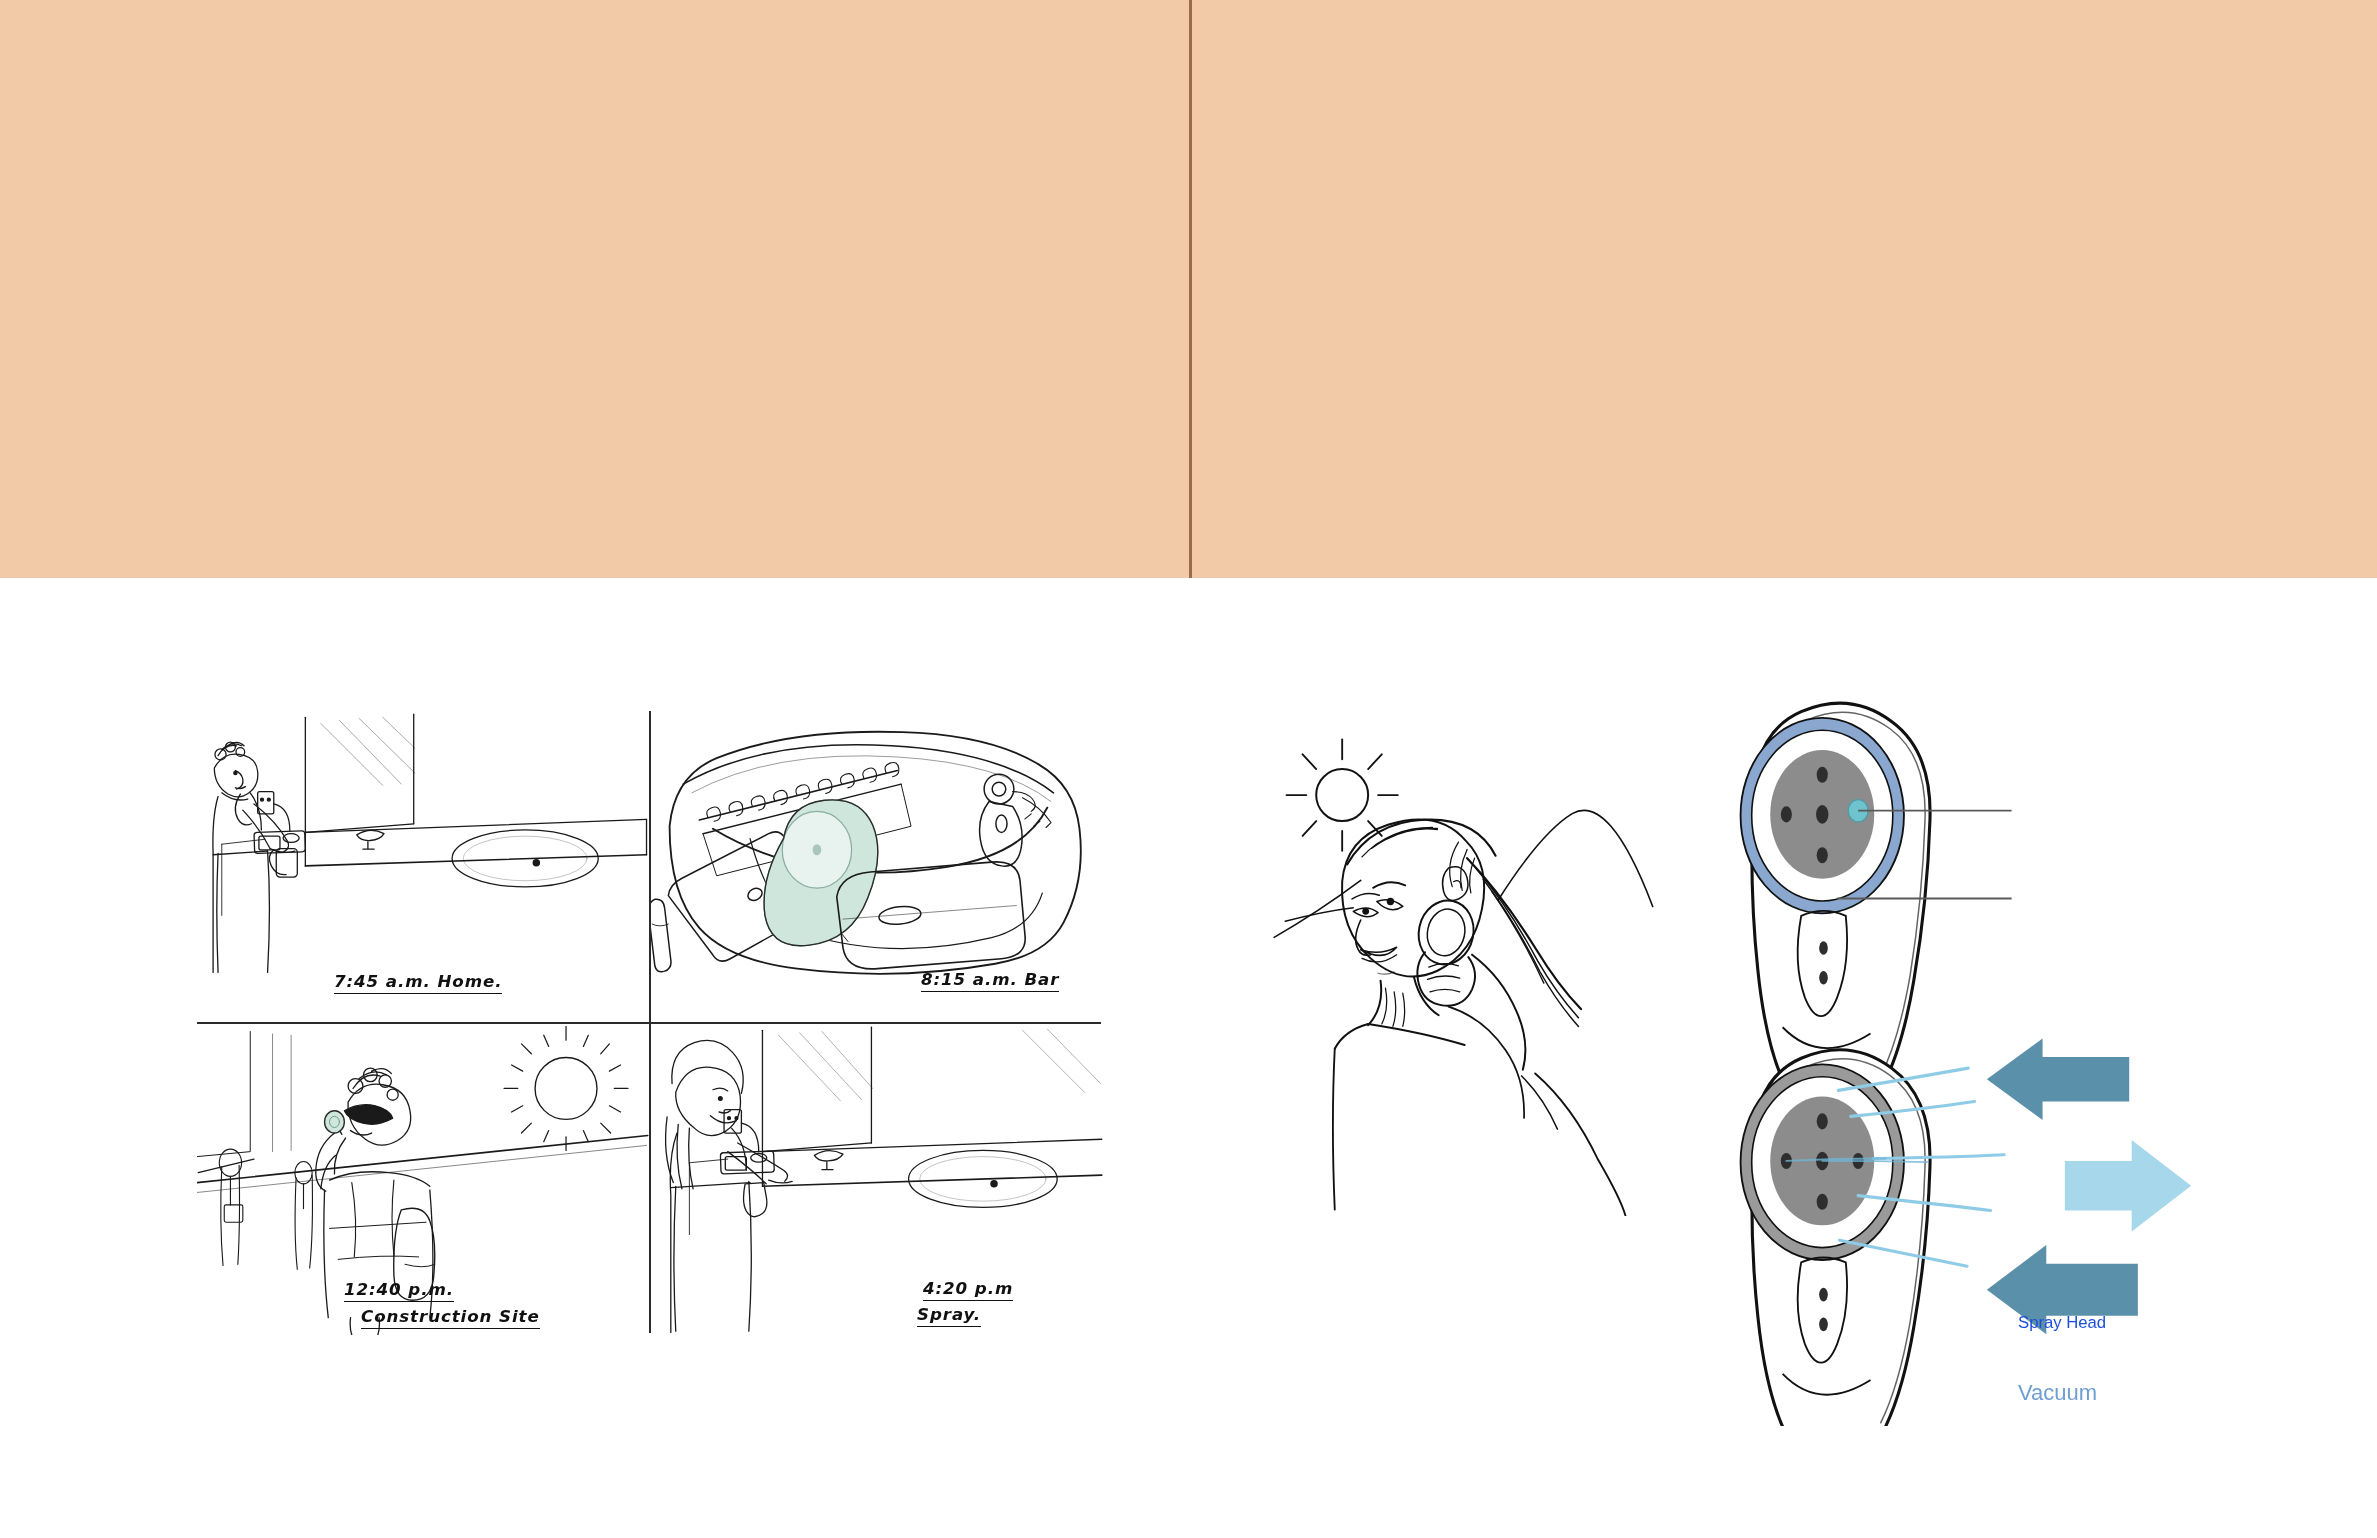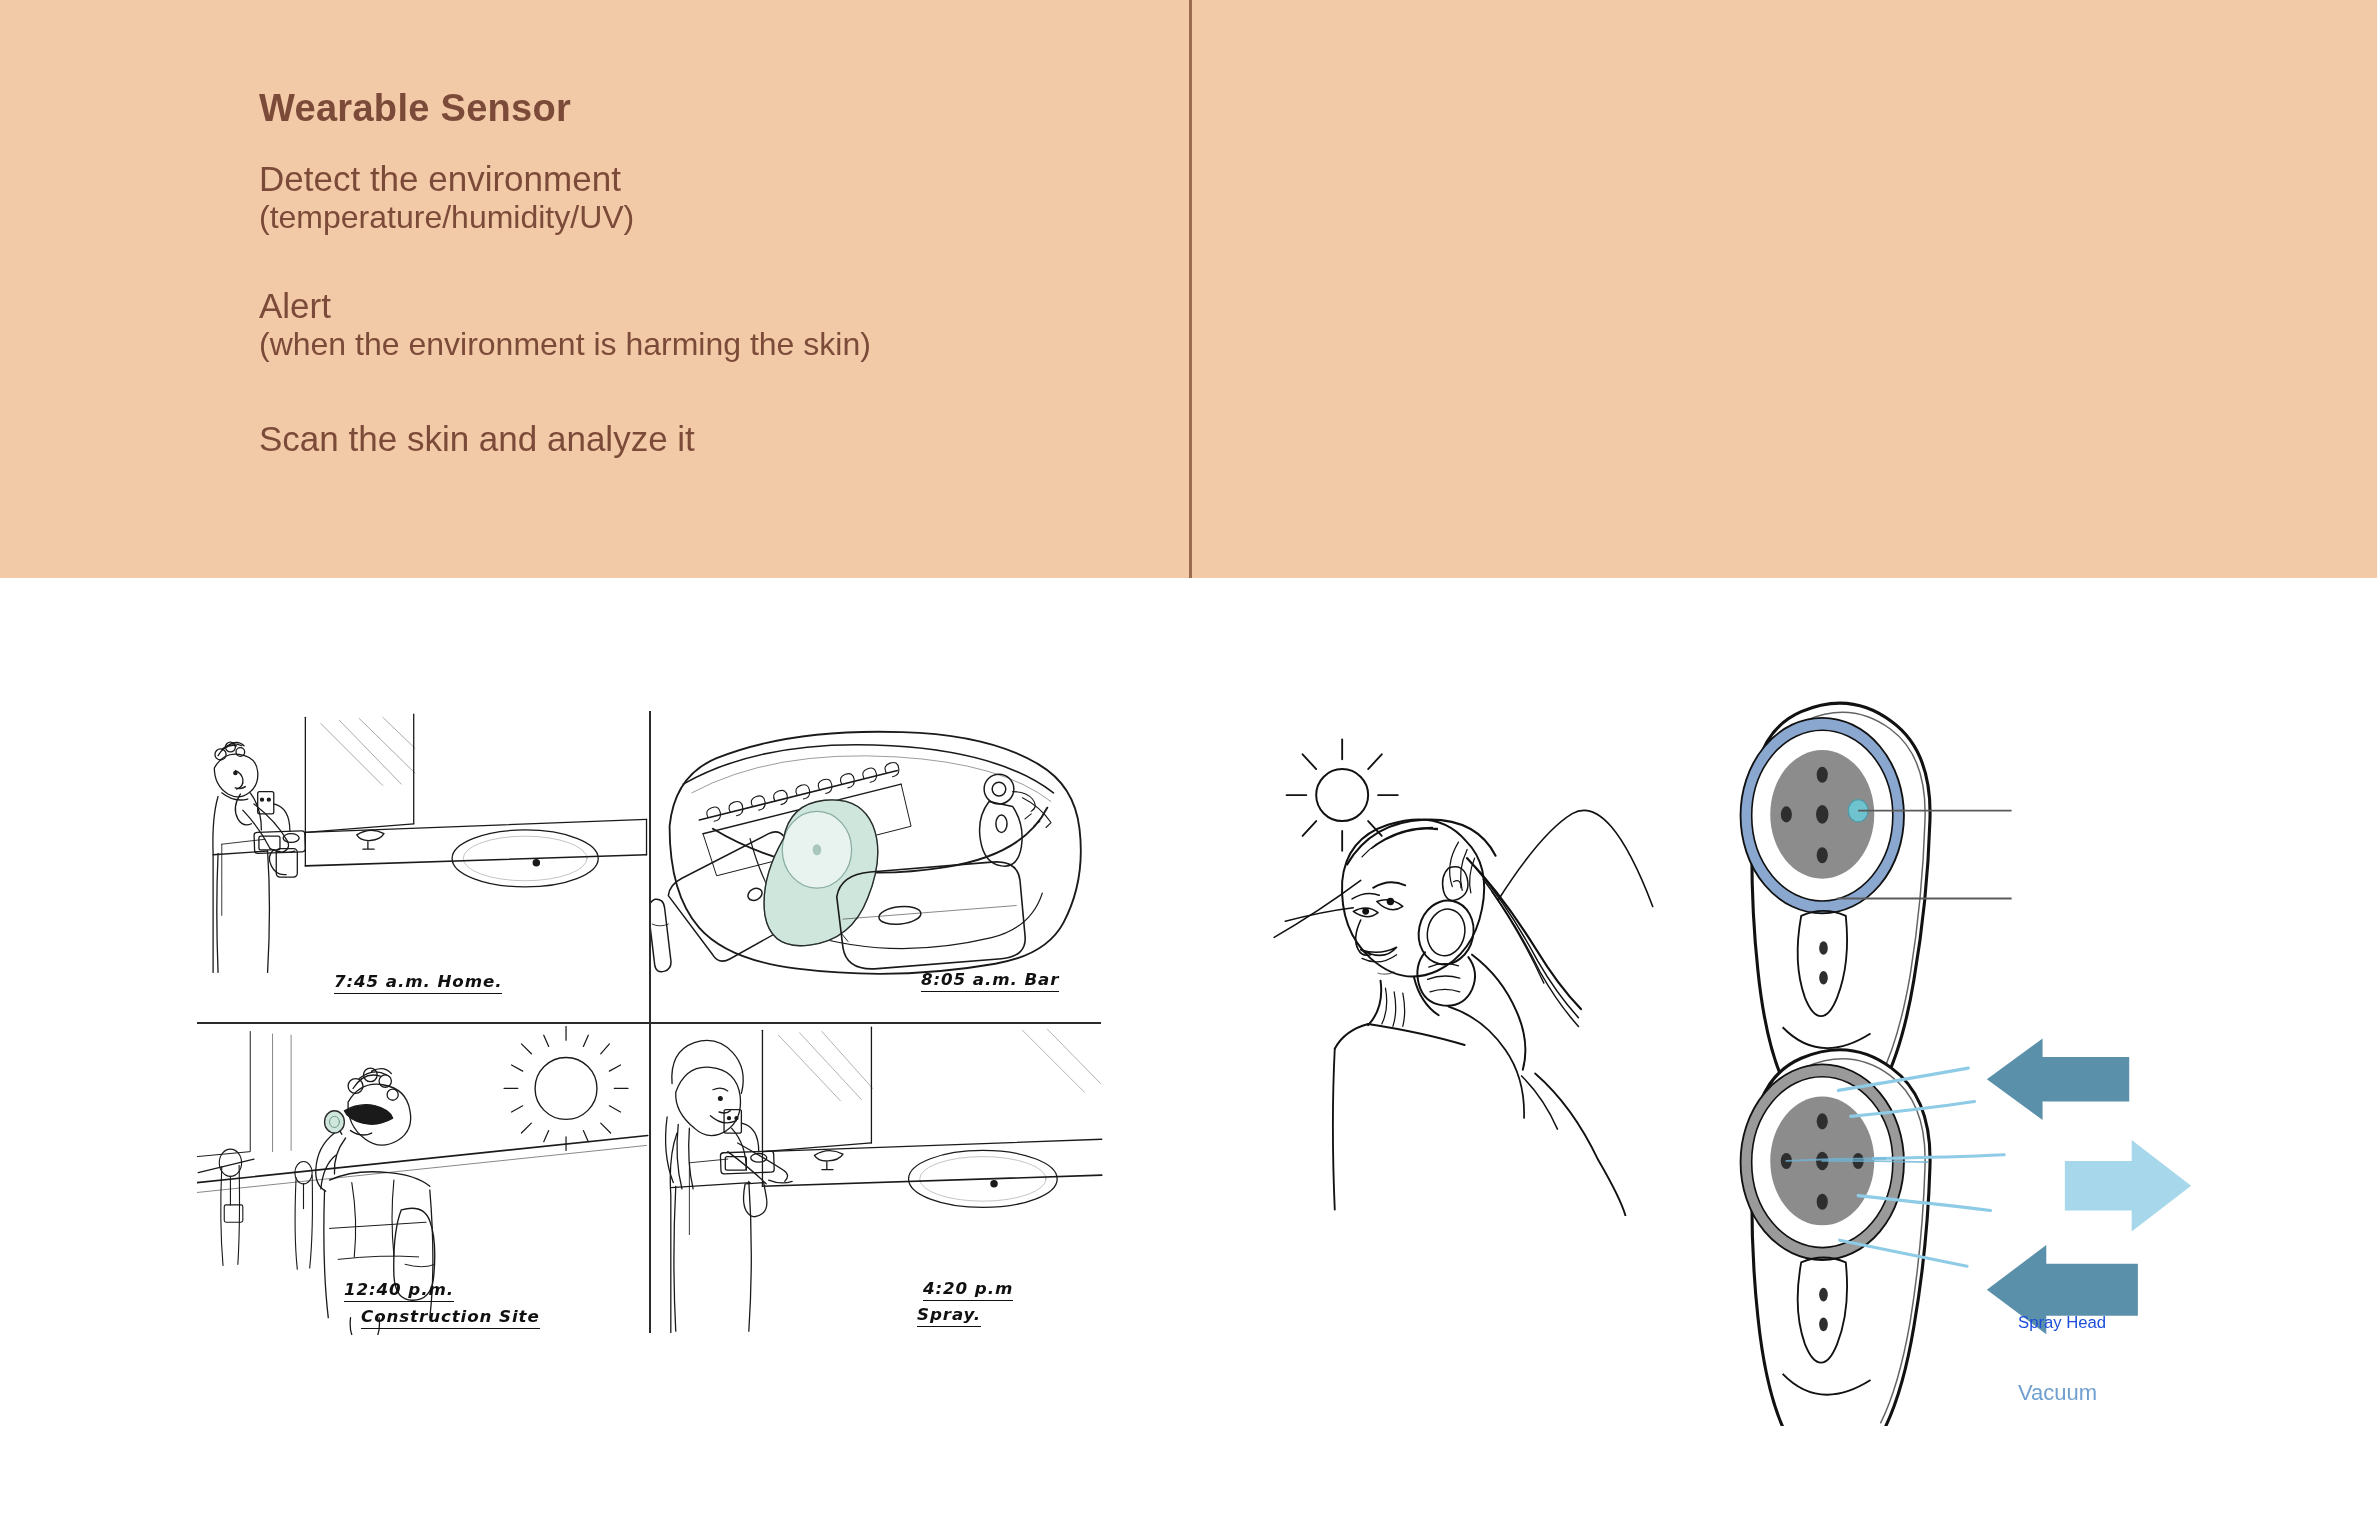--- a/index.html
+++ b/index.html
@@ -57,37 +57,20 @@
   .annot{position:absolute;white-space:nowrap;
          font-family:"Liberation Sans",sans-serif;}
   #lbl-spray{left:2018px;top:735px;font-size:16.7px;color:#1d4ed8;}
   #lbl-vac{left:2018px;top:802px;font-size:22px;color:#6f9fd0;}
 </style>
 </head>
 <body>
 
 <div id="header-band">
 
-  <div class="col" id="col-left">
-    <div class="panel-title" id="title-left">Wearable Sensor</div>
-
-    <div class="panel-body" id="blk-1">
-      <div>Detect the environment</div>
-      <div class="sub">(temperature/humidity/UV)</div>
-    </div>
-
-    <div class="panel-body" id="blk-2">
-      <div>Alert</div>
-      <div class="sub">(when the environment is harming the skin)</div>
-    </div>
-
-    <div class="panel-body" id="blk-3">
-      <div>Scan the skin and analyze it</div>
-    </div>
-  </div>
 
   <div id="header-divider"></div>
 
   <div class="col" id="col-right">
     
     
   </div>
 </div>
 
 <div id="stage">
@@ -208,21 +191,21 @@
           <path d="M310 336 l280 -22" stroke-width="1.4" opacity=".6"></path>
 
           <circle cx="562" cy="126" r="24"></circle>
           <circle cx="562" cy="126" r="11"></circle>
           <path d="M584 130 q22 0 32 12 q10 12 -2 20" stroke-width="1.8"></path>
           <path d="M546 146 q-20 26 -14 62 q6 38 34 42 q26 4 32 -30 q6 -36 -14 -66 Z"></path>
           <ellipse cx="566" cy="182" rx="9" ry="14"></ellipse>
           <path d="M600 140 q28 14 46 40 l-8 8 M614 166 l-10 8 M628 178 l-10 8" stroke-width="1.8"></path>
         </g>
       </svg>
-      <div class="cap" style="left:270px;top:258px;">8:05 a.m.  Bar</div>
+      <div class="cap" style="left:270px;top:258px;">8:15 a.m.  Bar</div>
     </div>
 
     <div class="cell" id="cell-2">
       <svg viewBox="0 0 730 502">
         <g fill="none" stroke="#1a1a1a" stroke-width="2.1" stroke-linecap="round" stroke-linejoin="round">
 
           <circle cx="596" cy="104" r="50" stroke-width="2.2"></circle>
           <g stroke-width="2">
             <path d="M596 26 l0 -22"></path>
               <path d="M652 48 l14 -16"></path>

